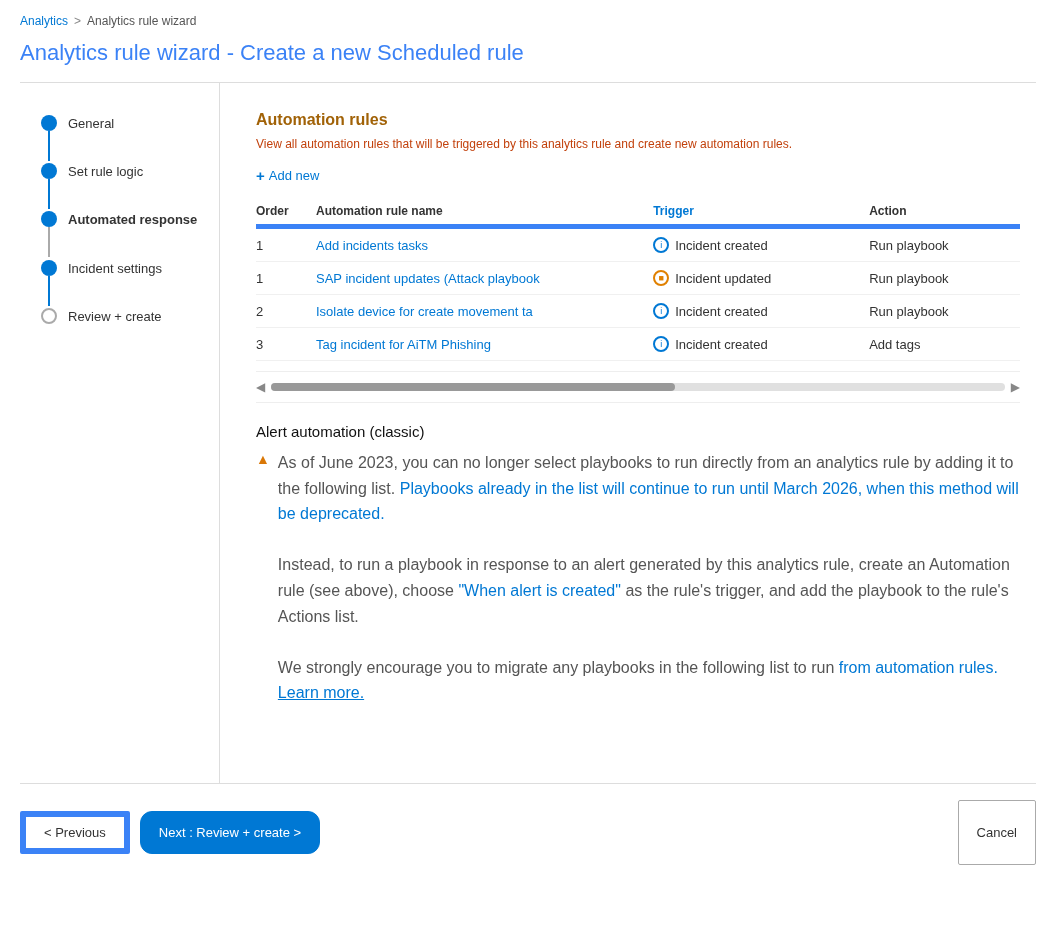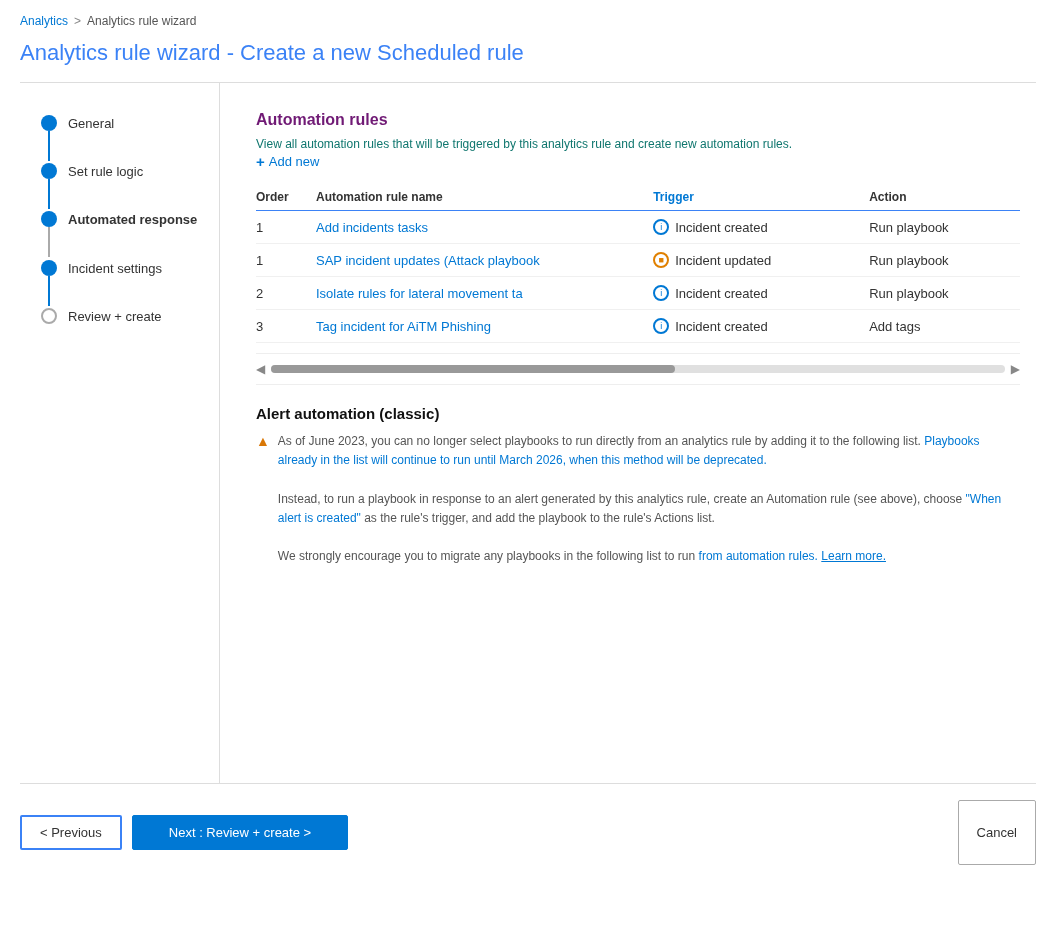--- a/index.html
+++ b/index.html
@@ -52,40 +52,40 @@
     }
     .step-label.bold { font-weight: 700; }
     .step-content { padding-bottom: 28px; }
 
     
     .content-area {
       flex: 1; padding: 28px 36px 20px 36px; overflow: auto;
     }
 
     .section-title {
-      font-size: 16px; font-weight: 600; margin-bottom: 6px; color: #701a75;
+      font-size: 16px; font-weight: 600; margin-bottom: 6px; color: #a16207;
     }
     .section-description {
-      font-size: 12px; color: #0f766e; line-height: 1.5;
+      font-size: 12px; color: #c2410c; margin-bottom: 14px; line-height: 1.5;
     }
 
     .add-new-btn {
       display: flex; align-items: center; gap: 4px;
       font-size: 13px; color: #0078d4; cursor: pointer; border: none;
       background: none; padding: 0; margin-bottom: 14px;
     }
     .plus-icon { font-size: 15px; font-weight: 700; }
 
     
     .automation-table {
       width: 100%; border-collapse: collapse; margin-bottom: 10px;
     }
     .automation-table th {
       text-align: left; font-size: 12px; font-weight: 600;
-      color: #333; border-bottom: 1px solid #3b82f6;
+      color: #333; border-bottom: 5px solid #3b82f6;
       padding: 6px 10px 6px 0;
     }
     .automation-table th.trigger-col { color: #0078d4; }
     .automation-table td {
       padding: 8px 10px 8px 0; font-size: 13px;
       border-bottom: 1px solid #f0f0f0; vertical-align: middle;
     }
     .automation-table td.order-col { color: #333; width: 60px; }
     .automation-table td.name-col { color: #0078d4; cursor: pointer; max-width: 200px; overflow: hidden; text-overflow: ellipsis; white-space: nowrap; }
     .automation-table td.trigger-col { color: #333; }
@@ -111,48 +111,48 @@
     .scroll-track {
       flex: 1; height: 8px; background: #e0e0e0; border-radius: 4px; position: relative;
     }
     .scroll-thumb {
       position: absolute; left: 0; top: 0; width: 55%; height: 100%;
       background: #999; border-radius: 4px;
     }
 
     
     .alert-section-title {
-      font-size: 15px; font-weight: 700; margin-bottom: 10px; color: #111;
+      font-size: 15px; font-weight: 400; margin-bottom: 10px; color: #111;
     }
     .warning-block {
       display: flex; gap: 8px; align-items: flex-start;
     }
     .warning-icon {
       color: #d97706; font-size: 14px; margin-top: 1px; flex-shrink: 0;
     }
     .warning-text {
-      font-size: 12px; color: #555; line-height: 1.6;
+      font-size: 16px; color: #555; line-height: 1.6;
     }
     .warning-text span.blue { color: #0078d4; }
     .warning-text a { color: #0078d4; }
 
     
     .footer-divider { border: none; border-top: 1px solid #ddd; margin: 0 20px; }
     .footer-bar {
       display: flex; align-items: center; justify-content: space-between;
       padding: 16px 20px;
     }
     .footer-left { display: flex; gap: 10px; }
     .btn-previous {
-      padding: 8px 18px; font-size: 13px; border: 2px solid #3b82f6;
+      padding: 8px 18px; font-size: 13px; border: 6px solid #3b82f6;
       background: #fff; color: #333; cursor: pointer; border-radius: 2px; text-align: center;
     }
     .btn-next {
-      padding: 8px 36px; font-size: 13px; border: 1px solid #0078d4;
-      background: #0078d4; color: #fff; cursor: pointer; border-radius: 2px;
+      padding: 8px 18px; font-size: 13px; border: 1px solid #0078d4;
+      background: #0078d4; color: #fff; cursor: pointer; border-radius: 12px;
       font-weight: 400;
     }
     .btn-cancel {
       padding: 24px 18px; font-size: 13px; border: 1px solid #aaa;
       background: #fff; color: #333; cursor: pointer; border-radius: 2px;
     }
   </style>
 </head>
 <body>
 
@@ -262,21 +262,21 @@
           <div class="trigger-icon update">
             ■
           </div>
           <span>Incident updated</span>
         </div>
       </td>
       <td class="action-col">Run playbook</td>
     </tr>
           <tr>
       <td class="order-col">2</td>
-      <td class="name-col">Isolate rules for lateral movement ta</td>
+      <td class="name-col">Isolate device for create movement ta</td>
       <td class="trigger-col">
         <div class="trigger-cell">
           <div class="trigger-icon ">
             i
           </div>
           <span>Incident created</span>
         </div>
       </td>
       <td class="action-col">Run playbook</td>
     </tr>

